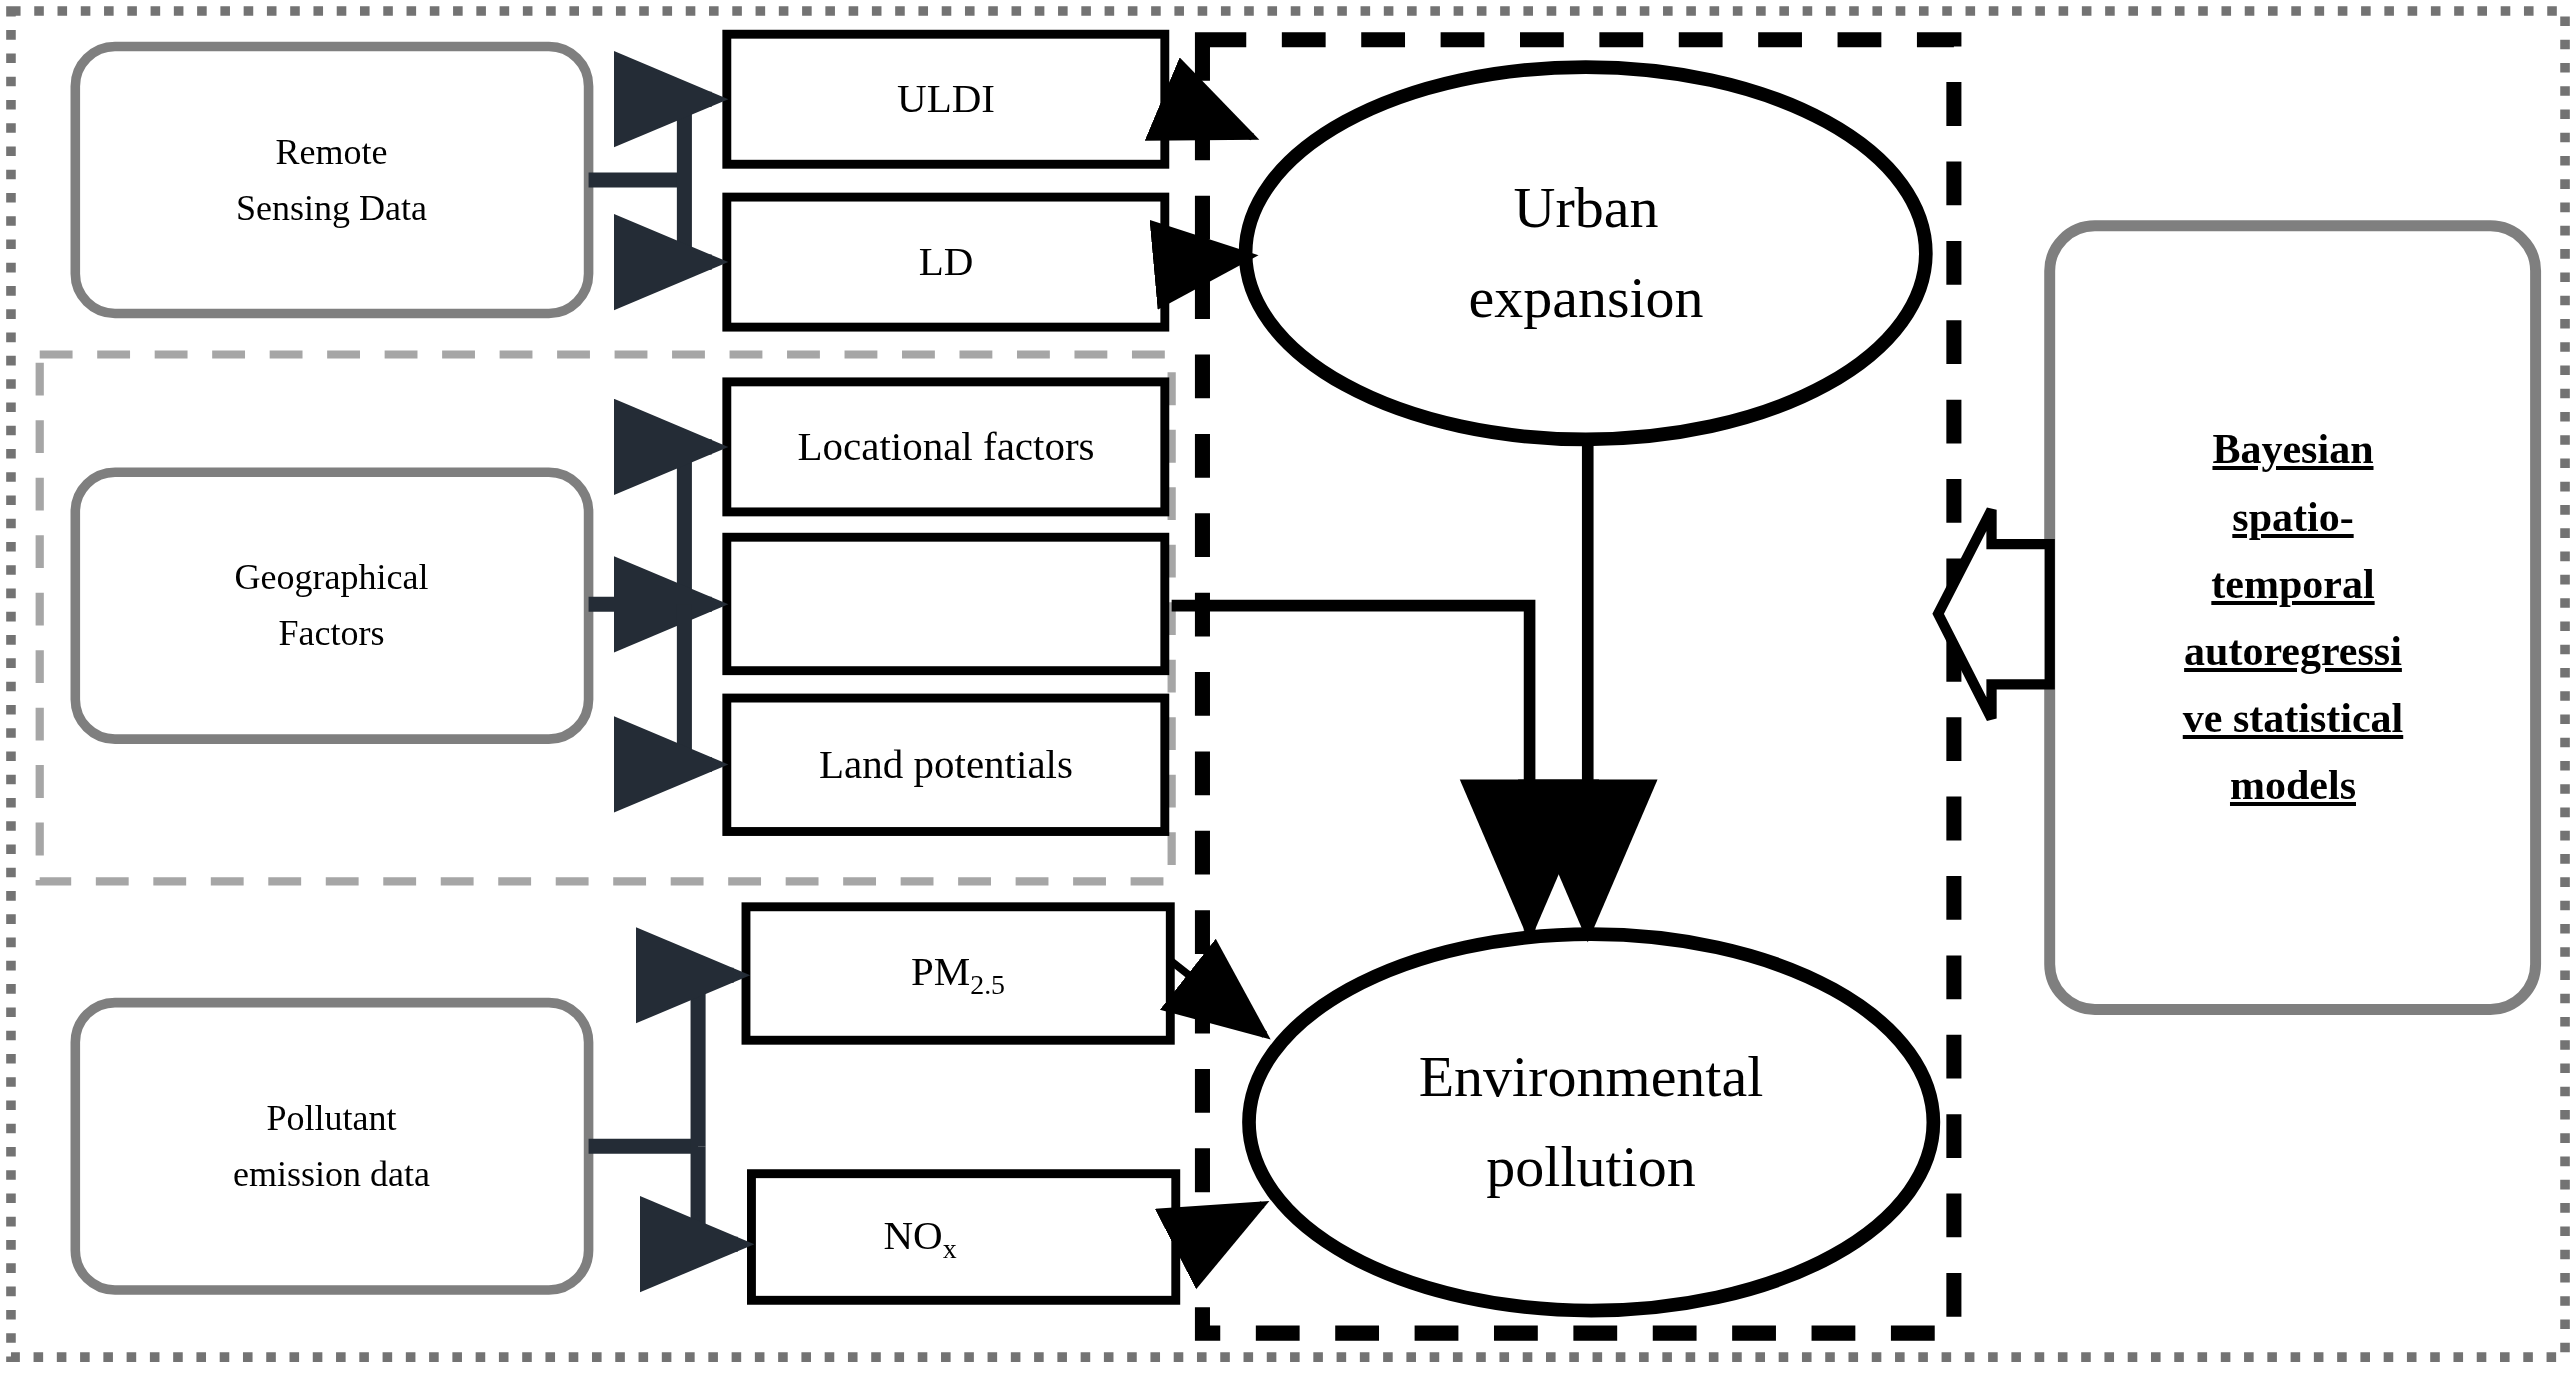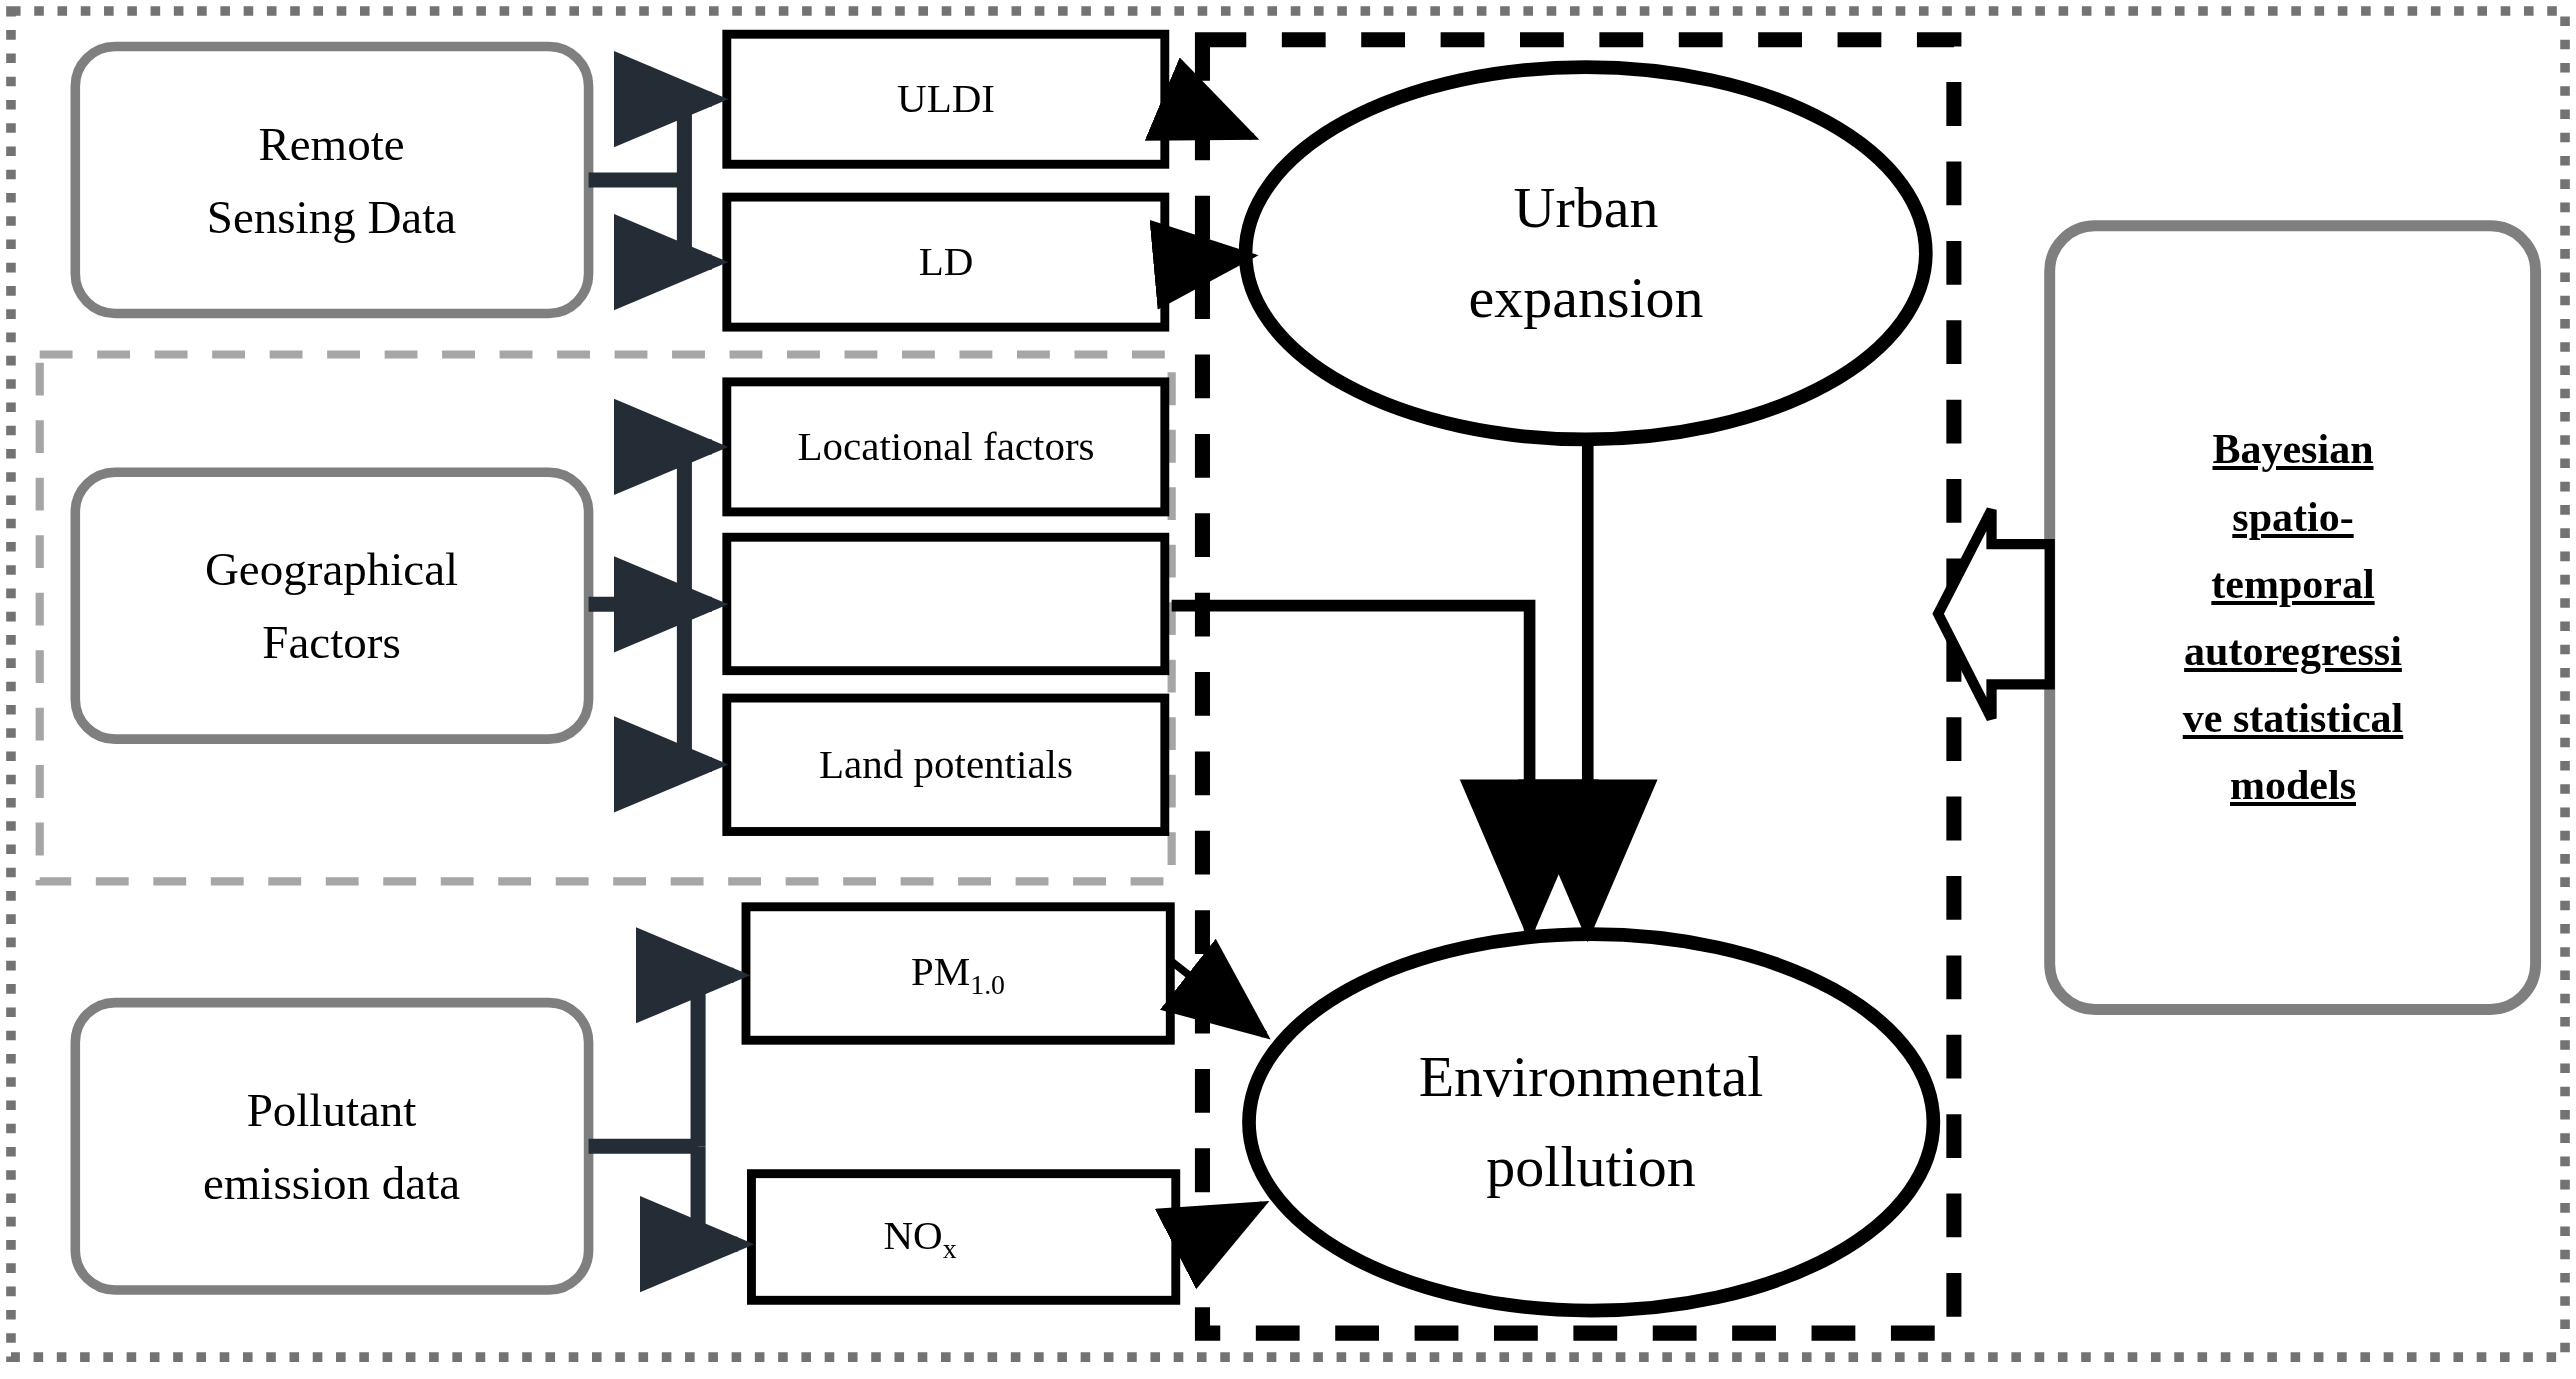--- a/index.html
+++ b/index.html
@@ -14,21 +14,21 @@
 
   
   .lbl{
     position:absolute;
     display:flex;align-items:center;justify-content:center;
     text-align:center;
     color:#000000;
     line-height:1.55;
     pointer-events:none;
   }
-  .rounded-lbl{font-size:47px;}
+  .rounded-lbl{font-size:36px;}
   .rect-lbl{font-size:41px;}
   .ellipse-lbl{font-size:58px;font-weight:normal;}
   .model-lbl{font-size:42px;font-weight:bold;line-height:1.6;}
   .sub{font-size:0.68em;vertical-align:sub;}
 </style>
 </head>
 <body>
 
 <div id="stage">
 
@@ -117,21 +117,21 @@
   <div class="lbl rect-lbl" style="left:727px;top:197px;width:438px;height:130px;">
     <span>LD</span>
   </div>
   <div class="lbl rect-lbl" style="left:727px;top:382px;width:438px;height:130px;">
     <span>Locational factors</span>
   </div>
   <div class="lbl rect-lbl" style="left:727px;top:698px;width:438px;height:133px;">
     <span>Land potentials</span>
   </div>
   <div class="lbl rect-lbl" style="left:746px;top:907px;width:424px;height:133px;">
-    <span><span>PM</span><span class="sub">1.0</span></span>
+    <span><span>PM</span><span class="sub">2.5</span></span>
   </div>
   <div class="lbl rect-lbl" style="left:708px;top:1174px;width:424px;height:127px;">
     <span><span>NO</span><span class="sub">x</span></span>
   </div>
 
   <div class="lbl ellipse-lbl" style="left:1246px;top:67px;width:680px;height:372px;">
     <span style="white-space:pre-line;">Urban
 expansion</span>
   </div>
   <div class="lbl ellipse-lbl" style="left:1249px;top:934px;width:684px;height:376px;">

